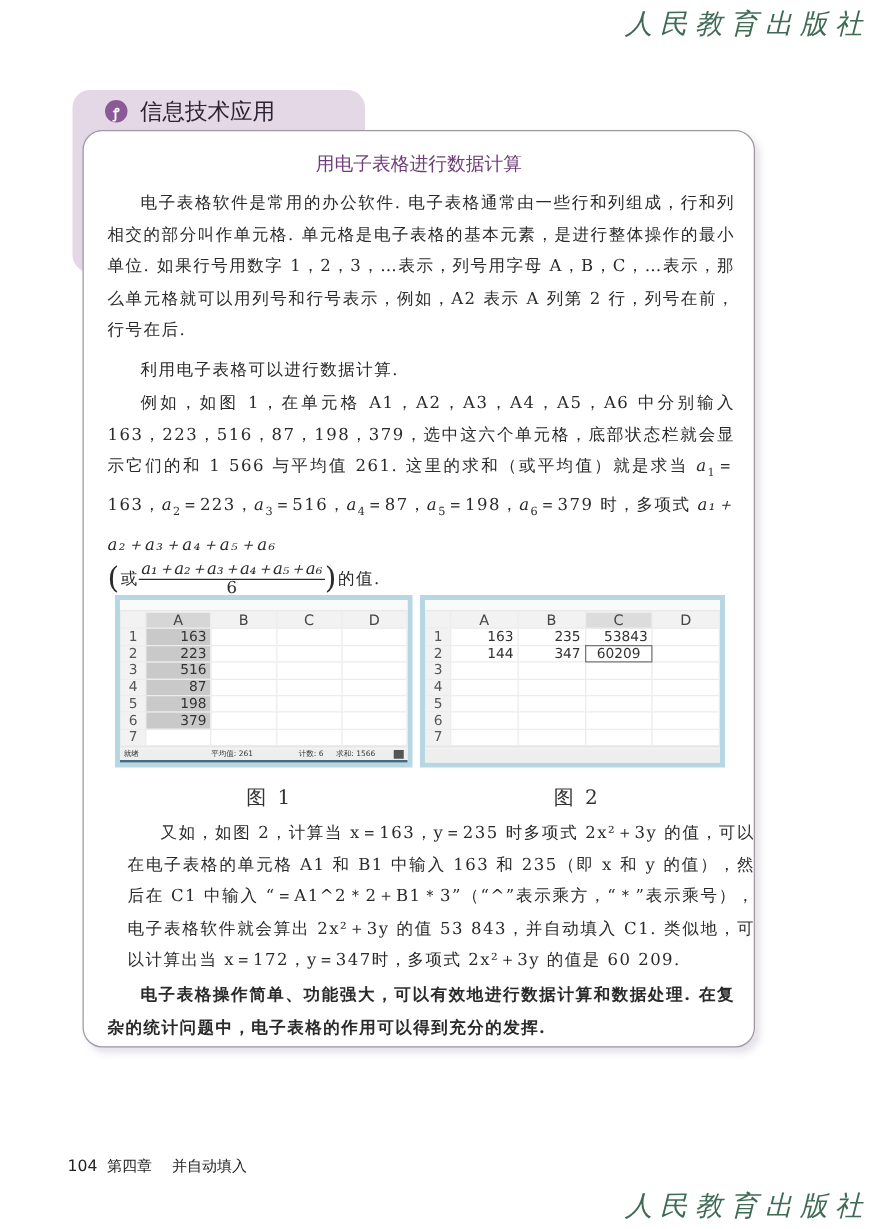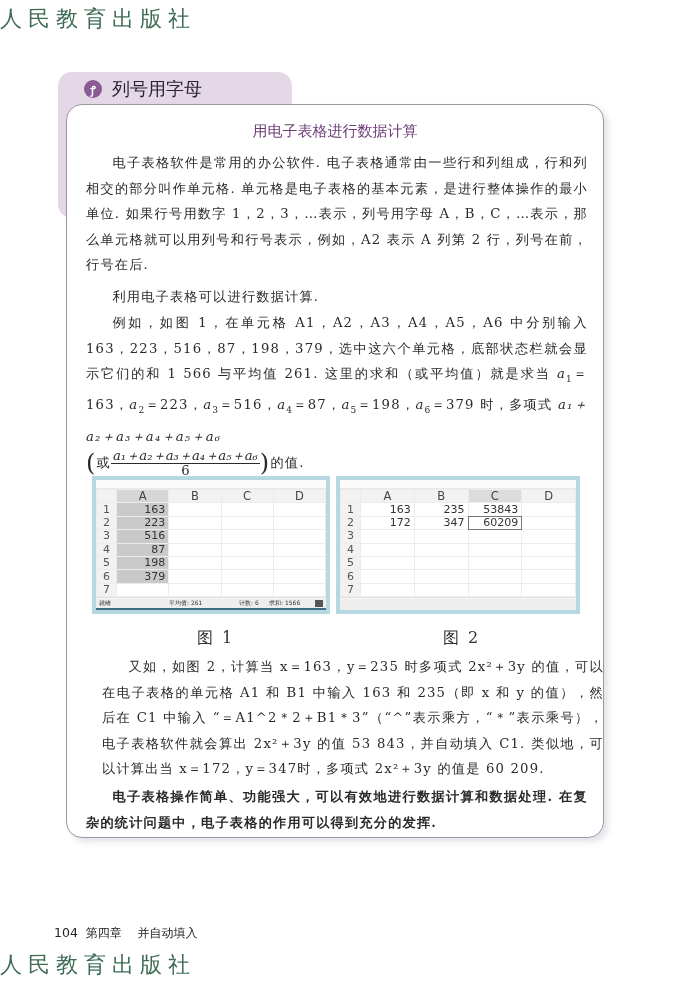--- a/index.html
+++ b/index.html
@@ -1,21 +1,21 @@
 <!DOCTYPE html>
 <html><head>
 <meta charset="utf-8">
 <style>
   * { box-sizing: border-box; margin: 0; padding: 0; }
   html, body { width: 696px; height: 983px; background: #ffffff; overflow: hidden; }
   body { position: relative; font-family: "DejaVu Serif", serif; color: #2a2a2a; }
 
   .publisher {
-    position: absolute; left: 0; width: 696px; text-align: left;
-    font-family: "DejaVu Serif", serif; font-size: 22px;
+    position: absolute; left: 0; width: 696px; text-align: right;
+    font-family: "DejaVu Serif", serif; font-style: italic; font-size: 22px;
     color: #3f6b55; letter-spacing: 6px;
   }
   .publisher.top { top: 4px; }
   .publisher.bottom { top: 950px; }
 
   .tab-bg {
     position: absolute; left: 58px; top: 72px; width: 234px; height: 146px;
     background: #e4d8e6; border-radius: 14px 14px 0 14px;
   }
   .tab-label {
@@ -71,21 +71,21 @@
   .sheet th, .sheet td {
     height: 13.4px; font-size: 11px; font-weight: normal; border: 1px solid #ececec; padding: 0 3px;
     color: #333; line-height: 12px;
   }
   .sheet thead th { background: #f2f2f2; color: #444; text-align: center; font-size: 11.5px; }
   .sheet tbody th { background: #f2f2f2; color: #555; text-align: center; width: 20px; }
   .sheet td { text-align: right; }
   .sheet1 tbody td.sel { background: #c9c9c9; }
   .sheet1 thead th.selhdr { background: #d6d6d6; }
   .sheet2 thead th.selhdr { background: #dcdcdc; }
-  .sheet2 td.active { outline: 1.5px solid #777; outline-offset: -1.5px; }
+  .sheet2 td.active { outline: 1.5px solid #777; outline-offset: -1.5px; text-align: center; }
   .sheet .scrollrow { height: 6px; background: #f6f6f6; border-top: 1px solid #e2e2e2; }
   .sheet .status {
     position: absolute; left: 0; right: 0; bottom: 0; height: 11px; background: #eeeeee;
     font-size: 6px; color: #333; display: flex; align-items: center; padding: 0 3px;
   }
   .sheet1 .status { border-bottom: 2px solid #3e6d84; }
   .sheet .status .s-ready { flex: 0 0 70px; }
   .sheet .status .s-avg { flex: 0 0 70px; }
   .sheet .status .s-count { flex: 0 0 30px; }
   .sheet .status .s-sum { flex: 1; }
@@ -104,21 +104,21 @@
   .footer .chap { margin-right: 12px; }
 </style>
 </head>
 <body>
 
 <div class="publisher top">人民教育出版社</div>
 
 <div class="tab-bg"></div>
 <div class="tab-label">
   <span class="tab-icon">ꝭ</span>
-  <span>列号用字母</span>
+  <span>信息技术应用</span>
 </div>
 
 <div class="box"></div>
 <div class="box-title">用电子表格进行数据计算</div>
 
 <div class="text para1">
   <p>电子表格软件是常用的办公软件. 电子表格通常由一些行和列组成，行和列相交的部分叫作单元格. 单元格是电子表格的基本元素，是进行整体操作的最小单位. 如果行号用数字 1，2，3，…表示，列号用字母 A，B，C，…表示，那么单元格就可以用列号和行号表示，例如，A2 表示 A 列第 2 行，列号在前，行号在后.</p>
 </div>
 <div class="text para2">
   <p>利用电子表格可以进行数据计算.</p>
@@ -217,21 +217,21 @@
     <tbody>
       <tr>
           <th>1</th>
           <td>163</td>
           <td>235</td>
           <td>53843</td>
           <td></td>
         </tr>
       <tr>
           <th>2</th>
-          <td>172</td>
+          <td>144</td>
           <td>347</td>
           <td class="active">60209</td>
           <td></td>
         </tr>
       <tr>
           <th>3</th>
           <td></td>
           <td></td>
           <td></td>
           <td></td>

